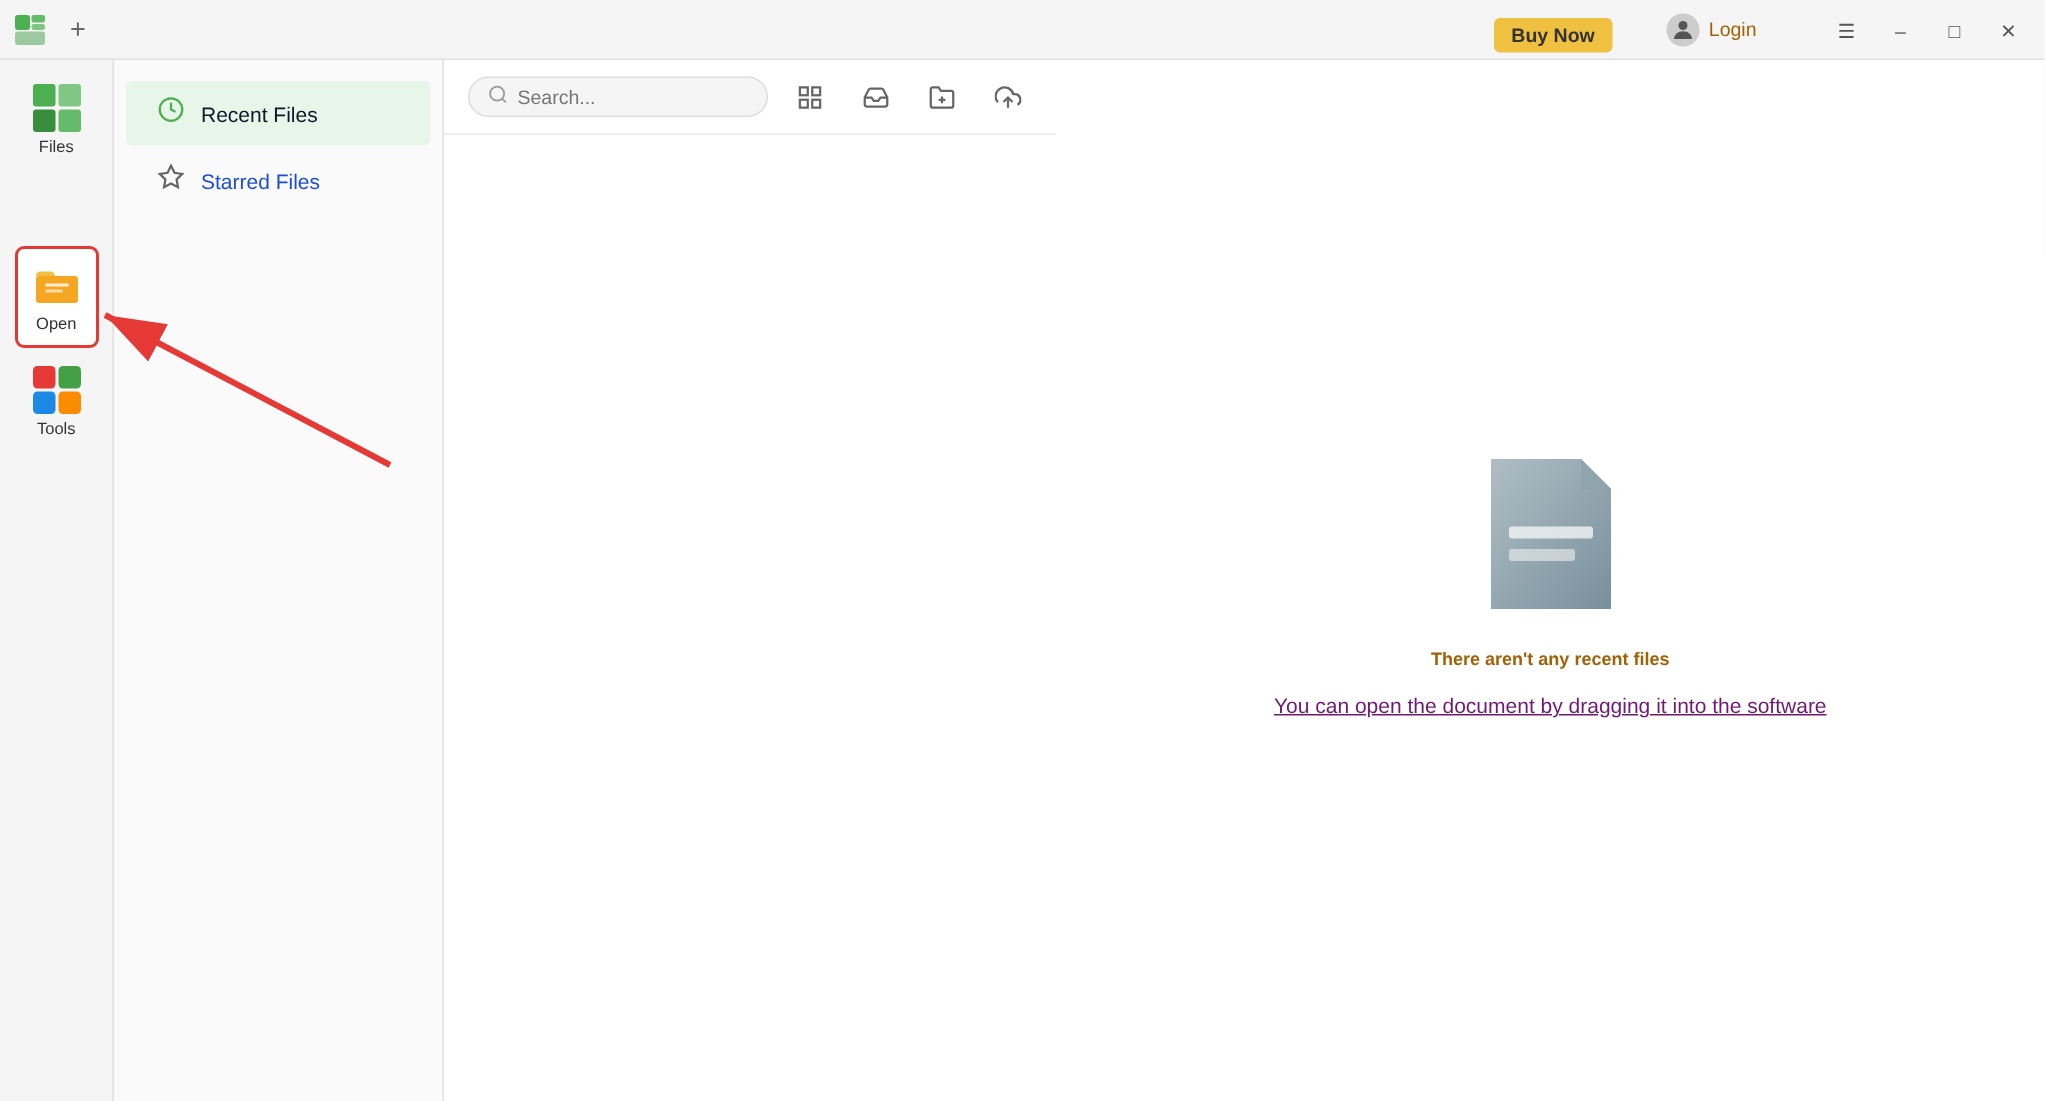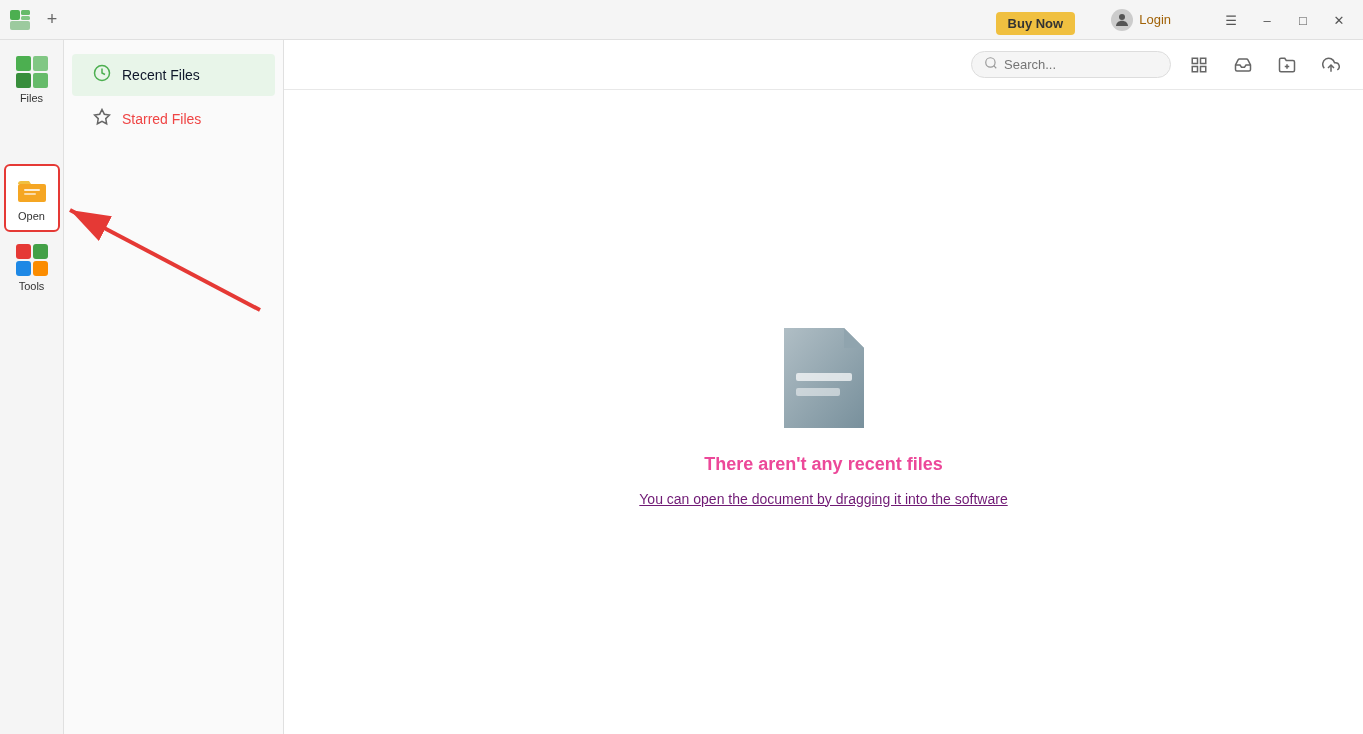--- a/index.html
+++ b/index.html
@@ -113,21 +113,21 @@
 
     
     .app-body {
       display: flex;
       flex: 1;
       overflow: hidden;
     }
 
     
     .icon-sidebar {
-      width: 64px;
+      width: 76px;
       background: #f5f5f5;
       border-right: 1px solid #e0e0e0;
       display: flex;
       flex-direction: column;
       align-items: center;
       padding-top: 8px;
       gap: 4px;
     }
     .sidebar-icon-item {
       display: flex;
@@ -181,36 +181,35 @@
       border-right: 1px solid #e0e0e0;
       padding: 12px 0;
     }
     .nav-item {
       display: flex;
       align-items: center;
       gap: 10px;
       padding: 10px 20px;
       cursor: pointer;
       font-size: 14px;
-      color: #ef4444;
+      color: #1d4ed8;
       border-radius: 4px;
       margin: 2px 8px;
     }
     .nav-item.active { background: #e8f5e9; color: #0f172a; }
     .nav-item-icon {
       font-size: 16px;
       width: 20px;
       text-align: center;
     }
 
     
     .main-content {
       flex: 1;
       display: flex;
-      flex-direction: column;
       background: #fff;
     }
     .main-toolbar {
       height: 50px;
       border-bottom: 1px solid #e8e8e8;
       display: flex;
       align-items: center;
       justify-content: flex-end;
       padding: 0 16px;
       gap: 12px;
@@ -259,23 +258,23 @@
       flex-direction: column;
       align-items: center;
       justify-content: center;
       gap: 16px;
     }
     .empty-icon {
       width: 100px;
       height: 120px;
     }
     .empty-title {
-      font-size: 18px;
+      font-size: 12px;
       font-weight: 700;
-      color: #ec4899;
+      color: #a16207;
     }
     .empty-subtitle {
       font-size: 14px;
       color: #701a75;
       text-decoration: underline;
     }
 
     
     .annotation-arrow {
       position: absolute;

